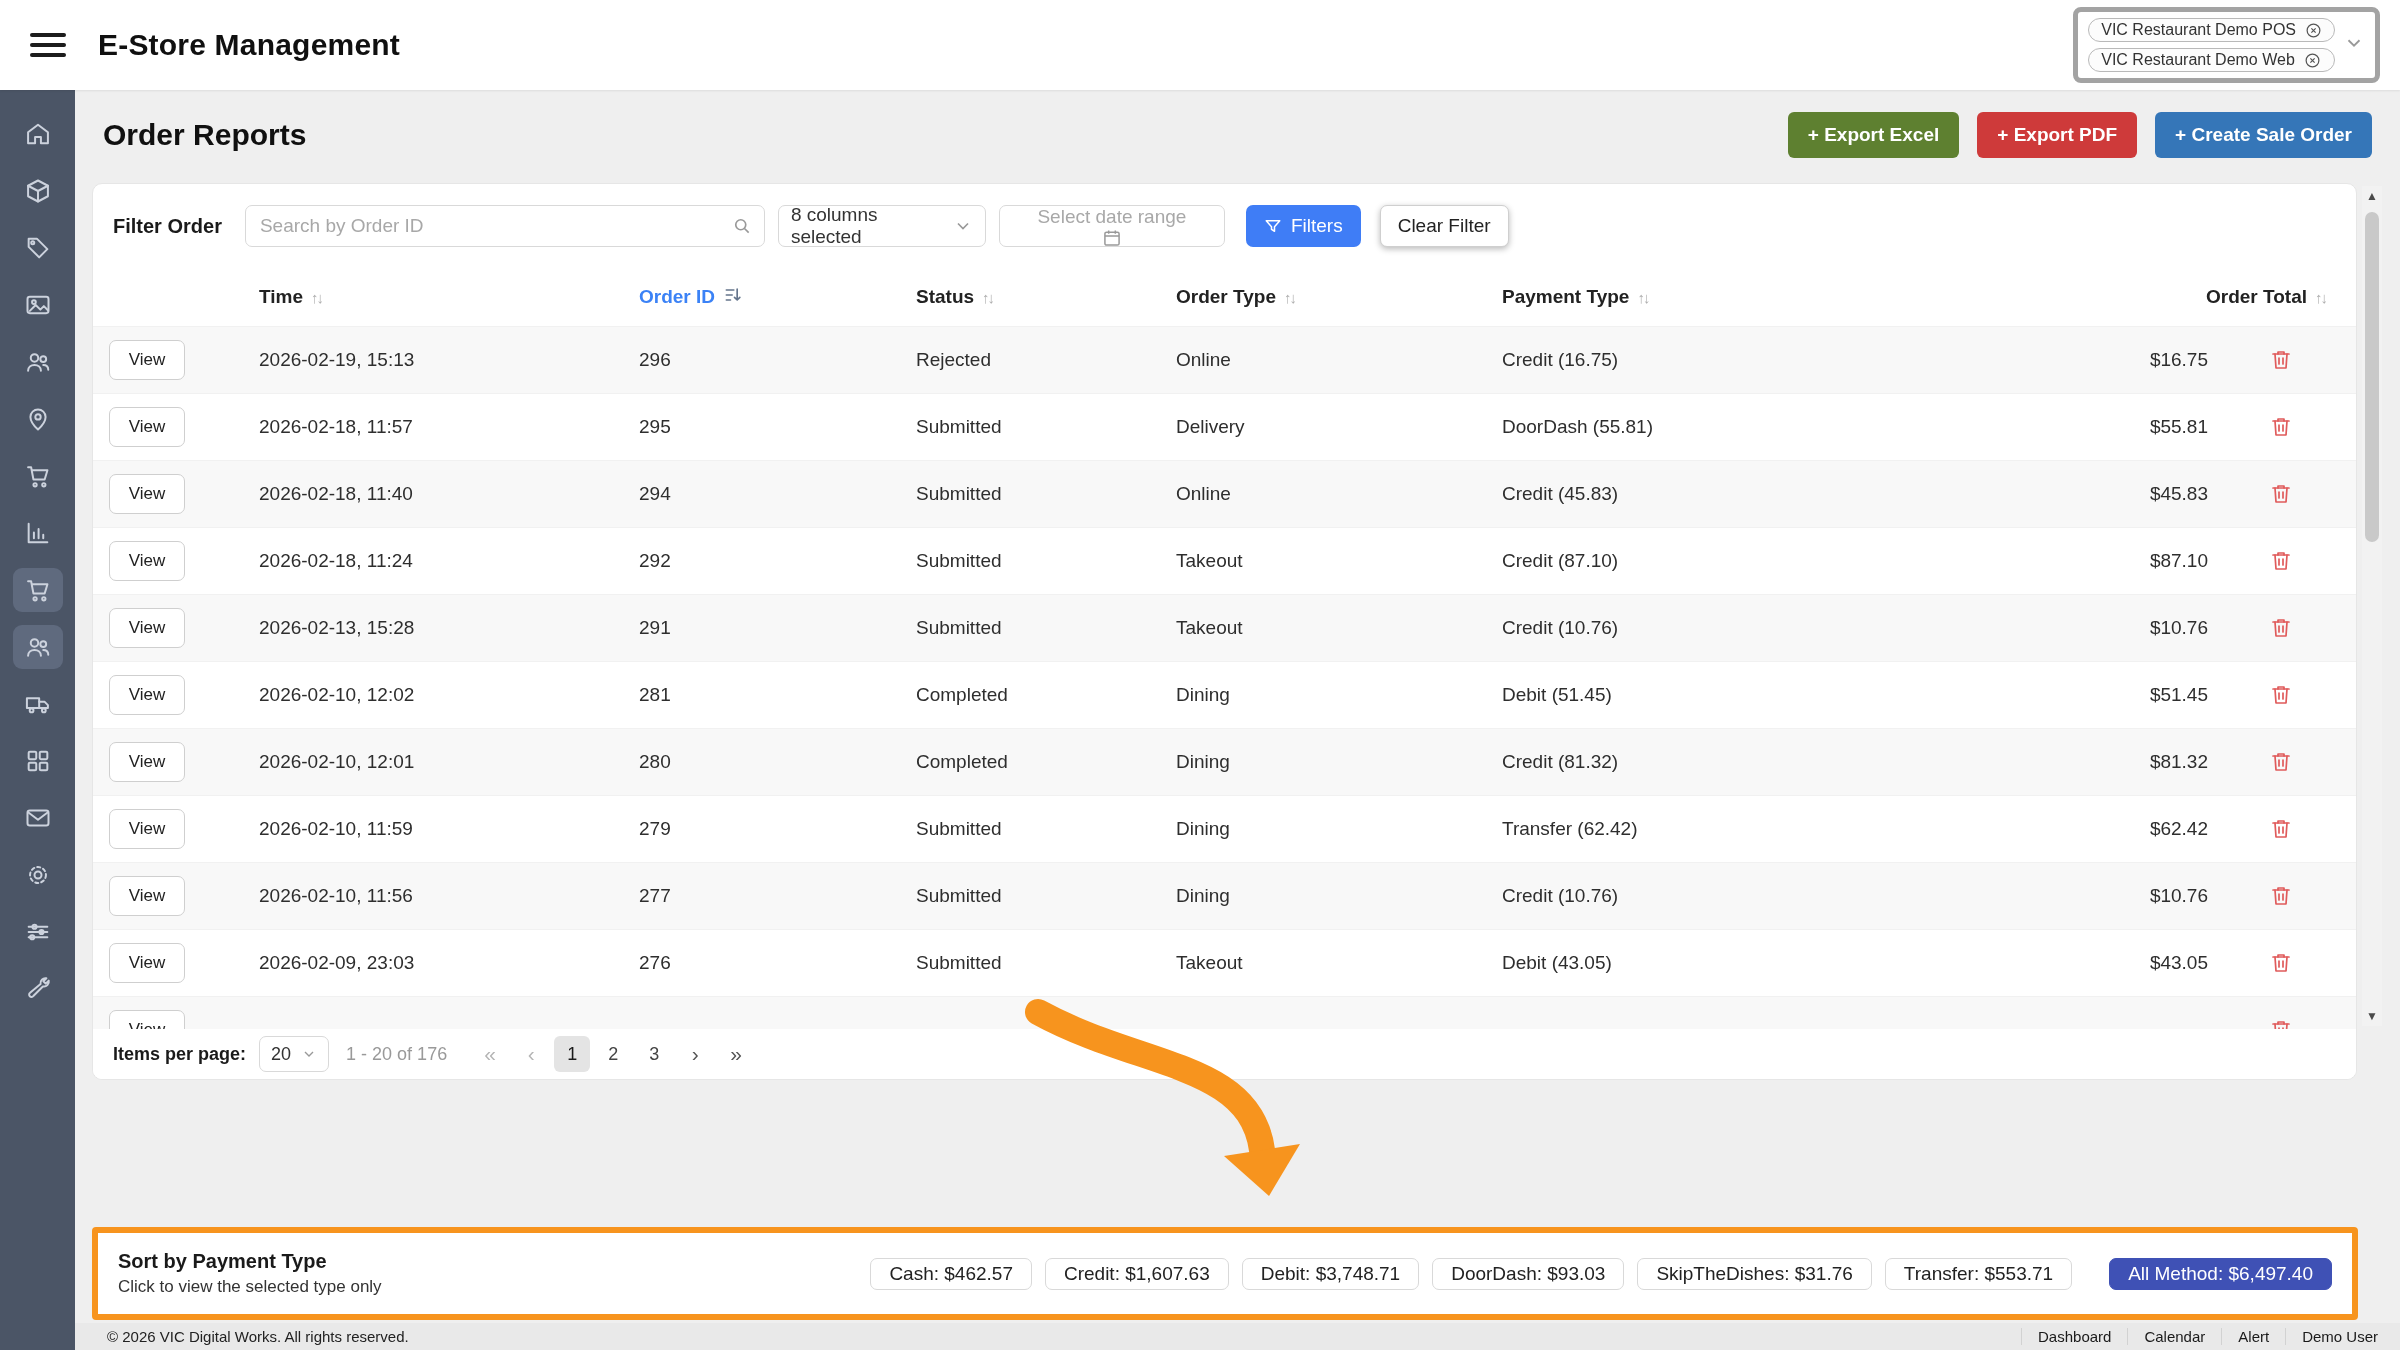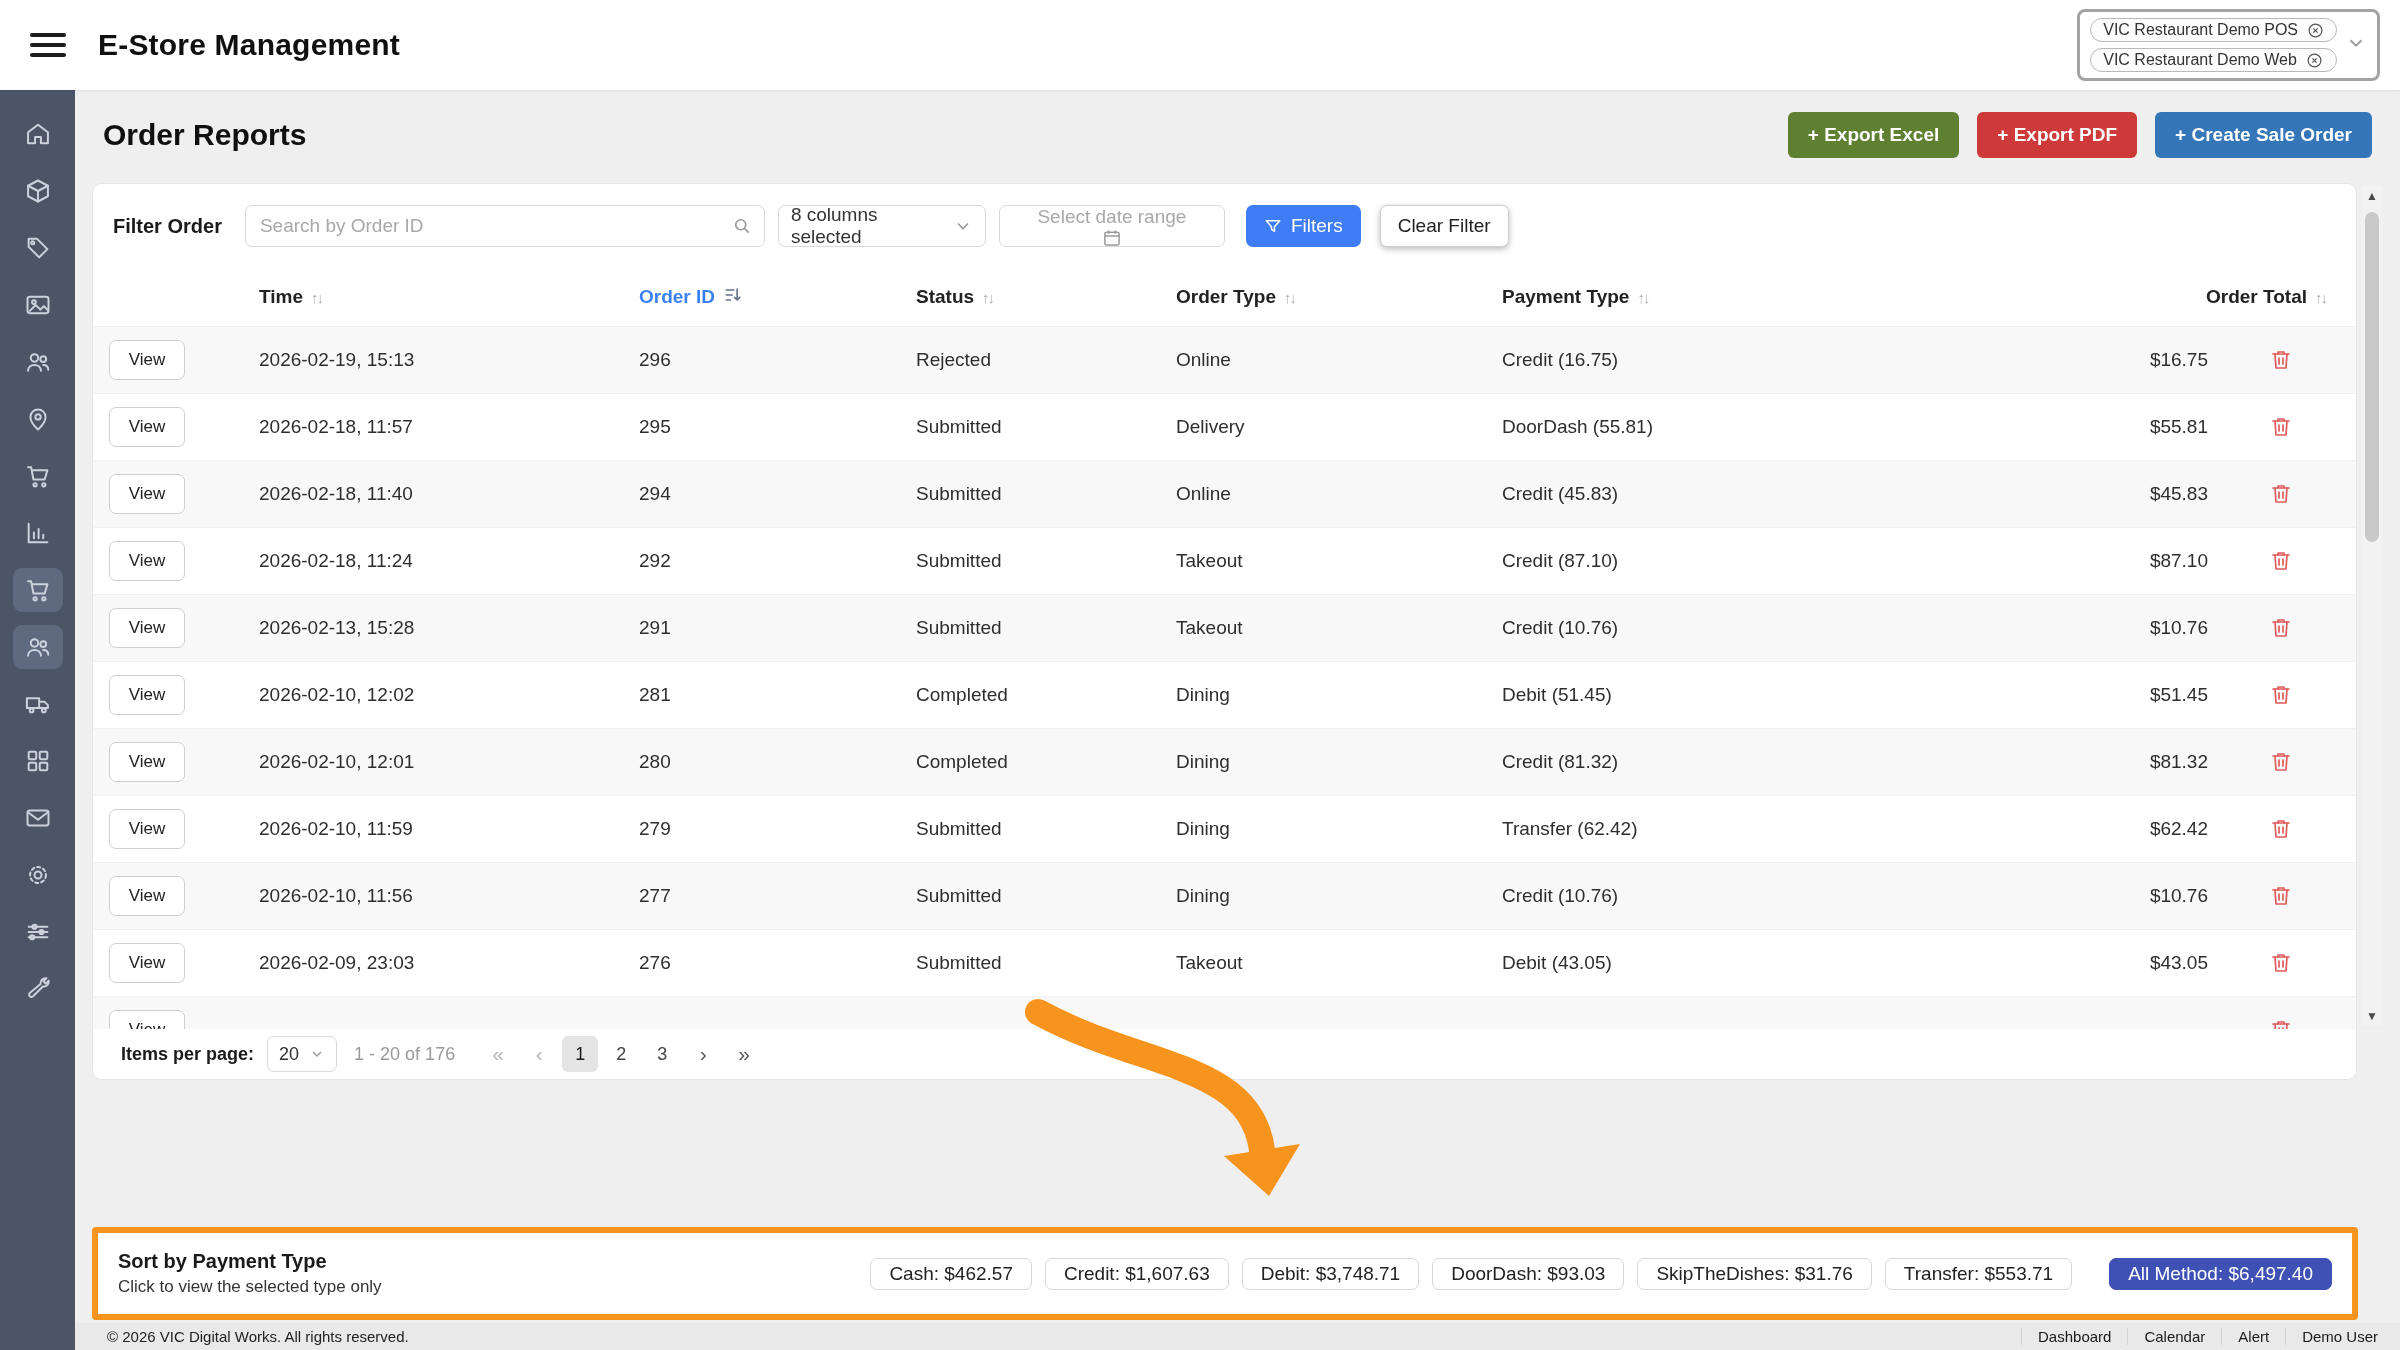--- a/index.html
+++ b/index.html
@@ -11,21 +11,21 @@
     overflow: hidden;
     color: #222;
   }
   
   .header { position: absolute; top: 0; left: 0; width: 2400px; height: 90px; background: #fff;
             display: flex; align-items: center; z-index: 6; box-shadow: 0 1px 2px rgba(0,0,0,.08); }
   .hamburger { width: 36px; margin-left: 30px; cursor: pointer; }
   .hamburger span { display: block; height: 4px; background: #1c1c1c; border-radius: 2px; margin: 6px 0; }
   .app-title { margin-left: 32px; font-size: 30px; font-weight: bold; color: #101010; letter-spacing: .2px; }
   .workspace { margin-left: auto; margin-right: 20px; display: flex; align-items: center; gap: 8px;
-               border: 3px solid #a3a3a3; border-radius: 8px; padding: 6px 10px; background: #fff; }
+               border: 5px solid #a3a3a3; border-radius: 8px; padding: 6px 10px; background: #fff; }
   .chips { display: flex; flex-direction: column; gap: 6px; }
   .chip { display: flex; align-items: center; gap: 9px; border: 1px solid #b9b9b9; background: #fcfcfc;
           border-radius: 13px; padding: 2px 12px; font-size: 16px; color: #333; white-space: nowrap; }
   .chip svg { width: 17px; height: 17px; }
   .ws-chevron svg { width: 22px; height: 22px; }
   
   .sidebar { position: absolute; top: 90px; left: 0; width: 75px; height: 1260px; background: #4b5566;
              display: flex; flex-direction: column; align-items: center; padding-top: 22px; gap: 13px; z-index: 5; }
   .side-item { width: 50px; height: 44px; display: flex; align-items: center; justify-content: center;
                border-radius: 9px; color: #ccd2dd; cursor: pointer; flex: none; }
@@ -74,21 +74,21 @@
   .trow.alt { background: #f8f8f8; }
   .view-btn { width: 76px; height: 40px; border: 1px solid #cfcfcf; background: #fff; border-radius: 7px;
               font-size: 17px; color: #222; cursor: pointer; font-family: inherit; }
   .cell-total { text-align: right; padding-right: 28px; }
   .trash-cell { display: flex; justify-content: center; }
   .trash { cursor: pointer; display: flex; }
   .trash svg { width: 24px; height: 24px; }
   
   .pagination { position: absolute; bottom: 0; left: 0; right: 0; height: 50px; display: flex; align-items: center;
                 padding: 0 20px; gap: 13px; background: #fff; font-size: 18px; color: #555; }
-  .ipp-label { font-weight: bold; color: #1a1a1a; margin-left: 8px; }
+  .ipp-label { font-weight: bold; color: #1a1a1a; }
   .ipp-select { display: flex; align-items: center; gap: 10px; border: 1px solid #d9d9d9; border-radius: 7px;
                 height: 36px; padding: 12px 11px; color: #333; cursor: pointer; }
   .ipp-select svg { width: 16px; height: 16px; }
   .range { color: #999; margin-left: 4px; }
   .pager { display: flex; align-items: center; gap: 5px; margin-left: 12px; }
   .page-btn { min-width: 36px; height: 36px; display: flex; align-items: center; justify-content: center;
               border-radius: 6px; font-size: 18px; color: #444; cursor: pointer; }
   .page-btn.nav { font-size: 21px; color: #555; }
   .page-btn.disabled { color: #b5b5b5; }
   .page-btn.current { background: #e4e4e4; color: #1a1a1a; }

